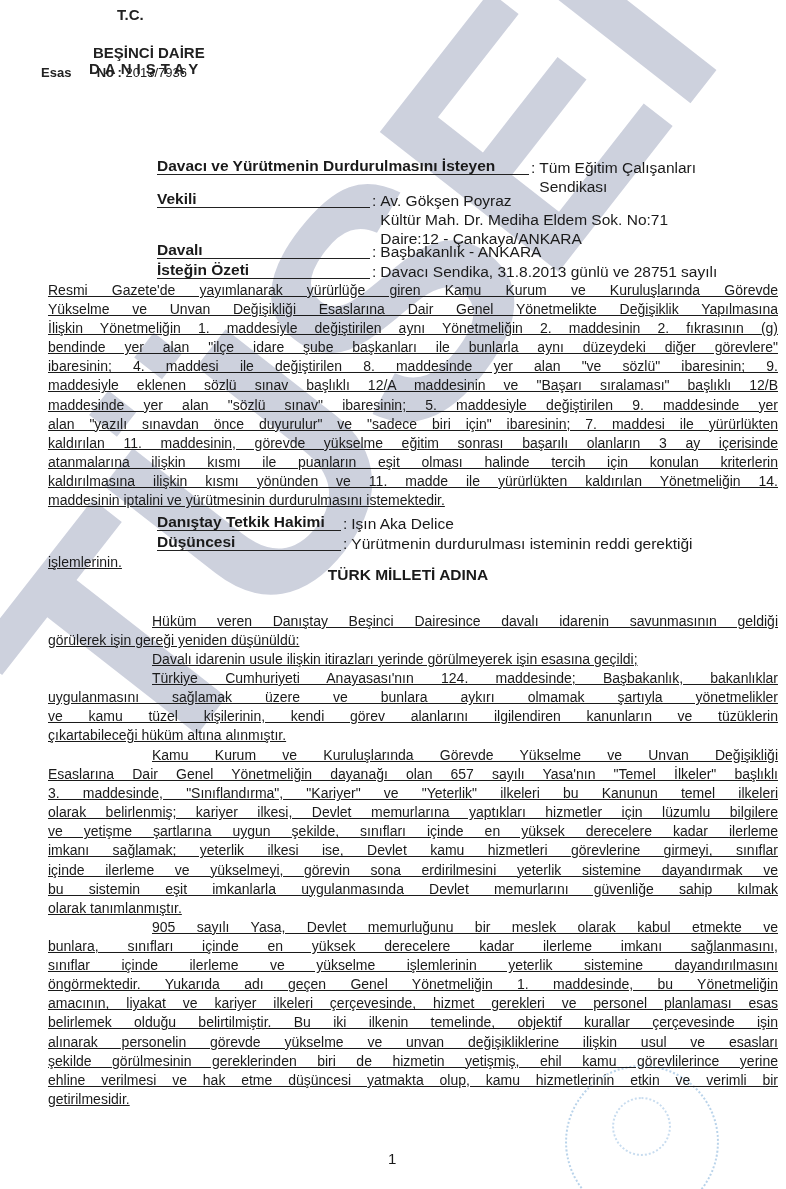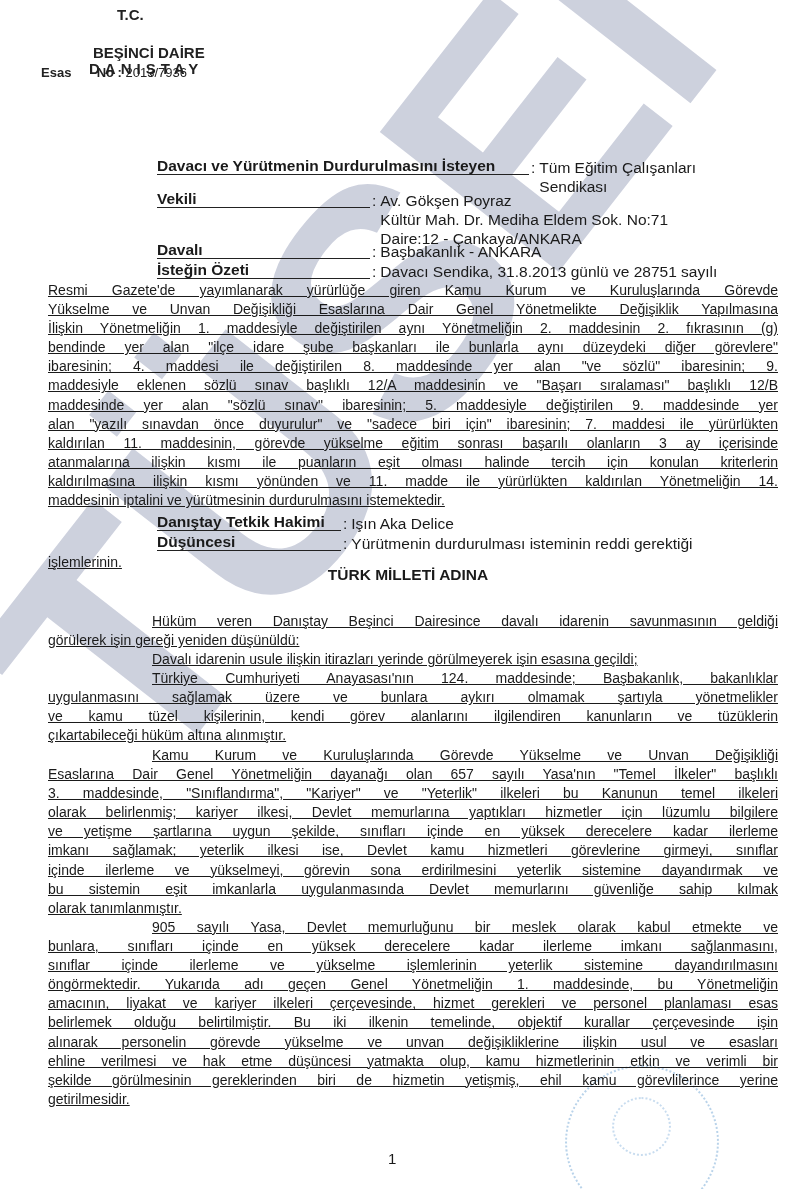--- a/index.html
+++ b/index.html
@@ -162,20 +162,20 @@
     </div>
 
     <div class="para" style="top:918px;">
       <span class="line indent">905 sayılı Yasa, Devlet memurluğunu bir meslek olarak kabul etmekte ve</span>
       <span class="line">bunlara, sınıfları içinde en yüksek derecelere kadar ilerleme imkanı sağlanmasını,</span>
       <span class="line">sınıflar içinde ilerleme ve yükselme işlemlerinin yeterlik sistemine dayandırılmasını</span>
       <span class="line">öngörmektedir. Yukarıda adı geçen Genel Yönetmeliğin 1. maddesinde, bu Yönetmeliğin</span>
       <span class="line">amacının, liyakat ve kariyer ilkeleri çerçevesinde, hizmet gerekleri ve personel planlaması esas</span>
       <span class="line">belirlemek olduğu belirtilmiştir. Bu iki ilkenin temelinde, objektif kurallar çerçevesinde işin</span>
       <span class="line">alınarak personelin görevde yükselme ve unvan değişikliklerine ilişkin usul ve esasları</span>
+      <span class="line">şekilde görülmesinin gereklerinden biri de hizmetin yetişmiş, ehil kamu görevlilerince yerine</span>
       <span class="line">ehline verilmesi ve hak etme düşüncesi yatmakta olup, kamu hizmetlerinin etkin ve verimli bir</span>
-      <span class="line">şekilde görülmesinin gereklerinden biri de hizmetin yetişmiş, ehil kamu görevlilerince yerine</span>
       <span class="line last">getirilmesidir.</span>
     </div>
 
     <div class="pageno">1</div>
   </div>
 </div>
 
 </body></html>

